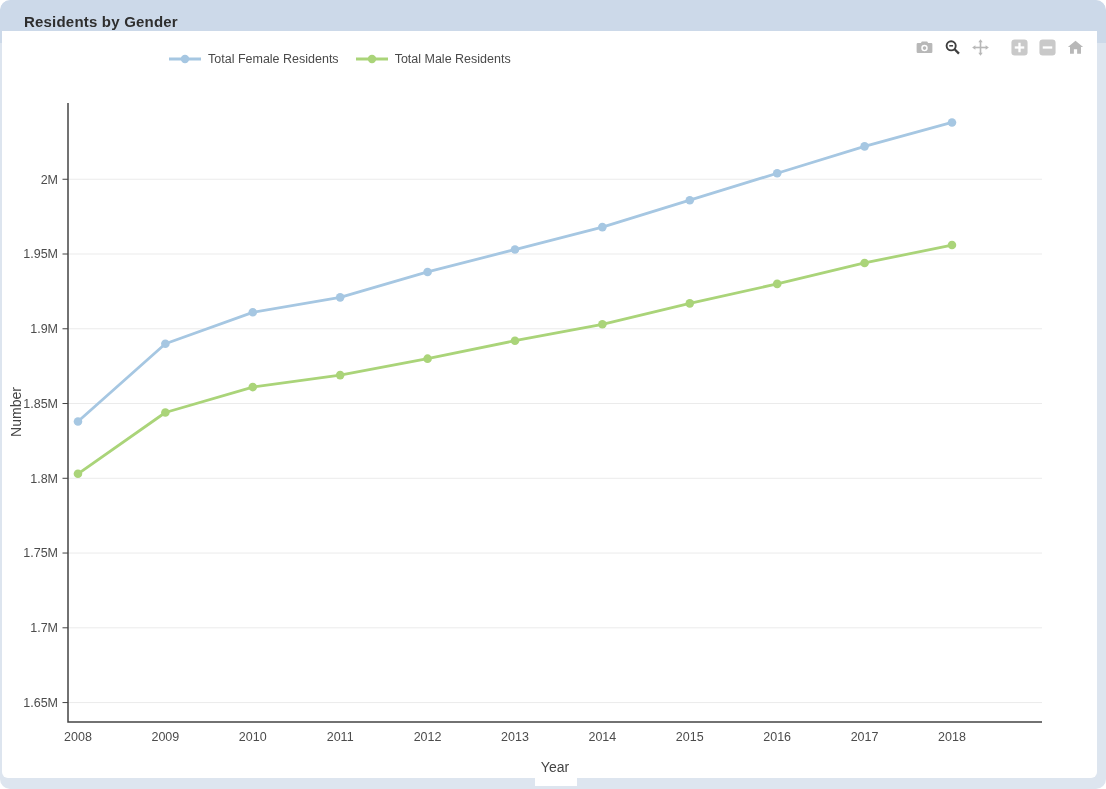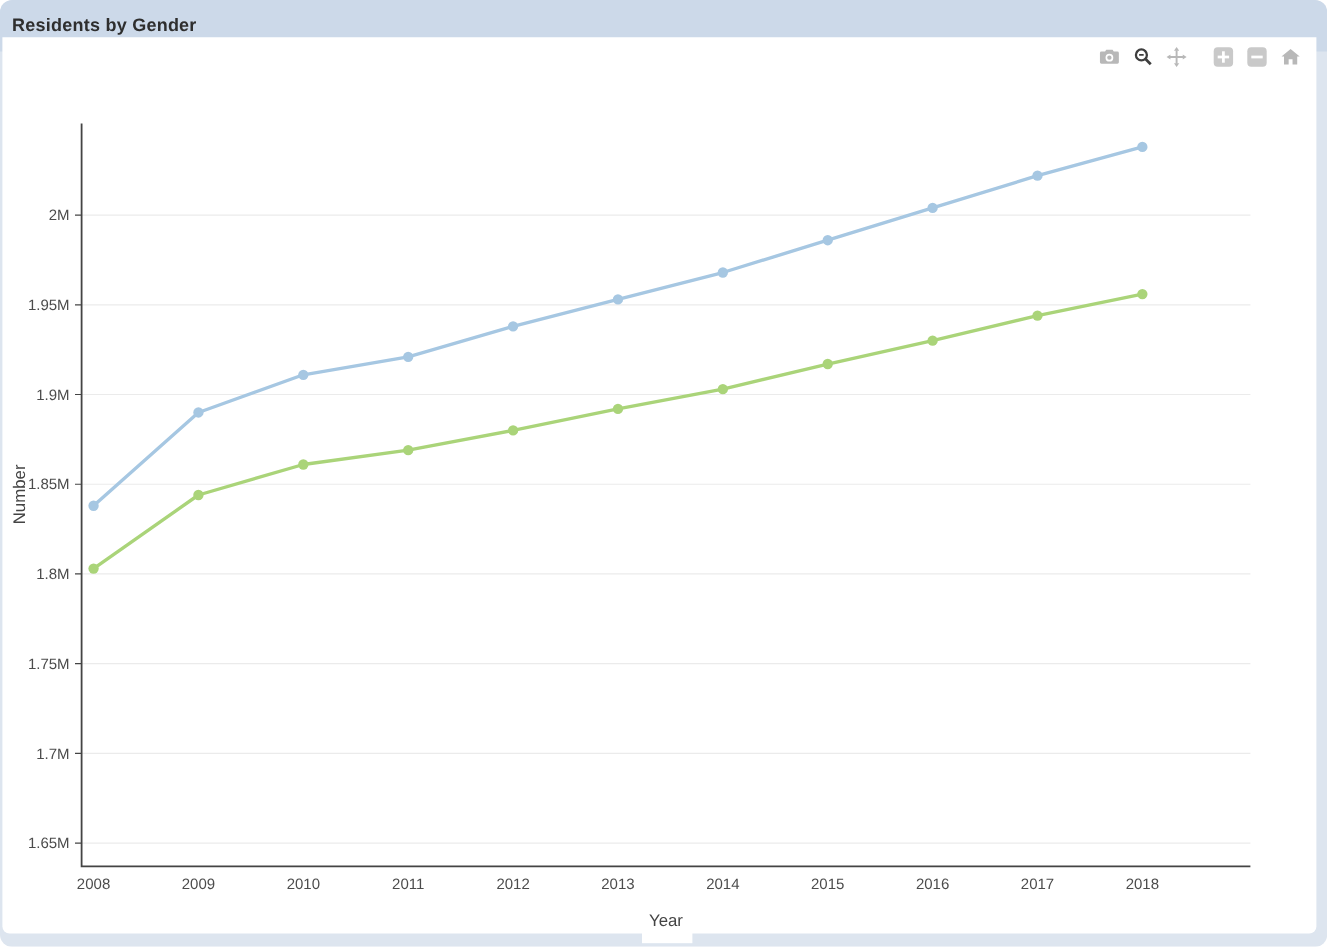--- a/index.html
+++ b/index.html
@@ -1,17 +1,17 @@
 <!DOCTYPE html>
 <html><head>
 <meta charset="utf-8">
 <style>
   html,body{margin:0;padding:0;background:#ffffff;font-family:"Liberation Sans",sans-serif;}
   .card{position:relative;width:1106px;height:789px;background:#dde5ef;border-radius:10px;overflow:hidden;}
-  .card-header{position:absolute;top:0;left:0;right:0;height:43px;background:#ccd9e9;display:flex;align-items:center;padding-left:10px;box-sizing:border-box;border-radius:10px 10px 0 0;}
+  .card-header{position:absolute;top:0;left:0;right:0;height:43px;background:#ccd9e9;display:flex;align-items:center;padding-left:24px;box-sizing:border-box;border-radius:10px 10px 0 0;}
   .card-title{font-size:15px;font-weight:bold;color:#2e2e2e;letter-spacing:.2px;}
   .chart-area{position:absolute;left:2px;top:31px;width:1095px;height:747px;background:#ffffff;border-radius:0 0 6px 6px;}
   #plot-svg{position:absolute;left:0;top:0;}
   .legend{position:absolute;left:166px;top:21px;display:flex;gap:16px;align-items:center;}
   .legend-item{display:flex;align-items:center;gap:6px;cursor:pointer;}
   .legend-label{font-size:12.5px;color:#4a4a4a;}
   .modebar{position:absolute;top:5px;right:12px;display:flex;align-items:center;height:22px;}
   .mb-btn{margin-left:9px;cursor:pointer;line-height:0;}
   .mb-btn.group-start{margin-left:20px;}
   .axis-title{position:absolute;color:#444;font-size:14px;white-space:nowrap;}
@@ -84,20 +84,36 @@
         <circle cx="250.76633165829423" cy="356.0821256038649" r="4.3" fill="#aad479"></circle>
         <circle cx="338.1676238334557" cy="344.12077294686003" r="4.3" fill="#aad479"></circle>
         <circle cx="425.56891600861724" cy="327.6739130434786" r="4.3" fill="#aad479"></circle>
         <circle cx="512.9702081837786" cy="309.73188405797134" r="4.3" fill="#aad479"></circle>
         <circle cx="600.3715003589402" cy="293.2850241545895" r="4.3" fill="#aad479"></circle>
         <circle cx="687.7727925341017" cy="272.35265700483103" r="4.3" fill="#aad479"></circle>
         <circle cx="775.1740847092631" cy="252.9154589371983" r="4.3" fill="#aad479"></circle>
         <circle cx="862.5753768844246" cy="231.9830917874399" r="4.3" fill="#aad479"></circle>
         <circle cx="949.976669059586" cy="214.0410628019326" r="4.3" fill="#aad479"></circle>
       </svg>
+    <div class="legend" id="legend">
+        <span class="legend-item">
+          <svg width="34" height="12">
+            <path d="M1,6 H33" stroke="#a6c7e2" stroke-width="3" fill="none"></path>
+            <circle cx="17" cy="6" r="4.2" fill="#a6c7e2"></circle>
+          </svg>
+          <span class="legend-label">Total Female Residents</span>
+        </span>
+        <span class="legend-item">
+          <svg width="34" height="12">
+            <path d="M1,6 H33" stroke="#aad479" stroke-width="3" fill="none"></path>
+            <circle cx="17" cy="6" r="4.2" fill="#aad479"></circle>
+          </svg>
+          <span class="legend-label">Total Male Residents</span>
+        </span>
+      </div>
     <div class="modebar" id="modebar">
         <span class="mb-btn"><svg width="19" height="19" viewBox="0 0 20 20">
             <path fill="#b8b8b8" fill-rule="evenodd" d="M6.2 5.2 L7.2 3.6 H12.8 L13.8 5.2 H17 A1.3 1.3 0 0 1 18.3 6.5 V14.6 A1.3 1.3 0 0 1 17 15.9 H3 A1.3 1.3 0 0 1 1.7 14.6 V6.5 A1.3 1.3 0 0 1 3 5.2 Z M10 7.2 A3.4 3.4 0 1 0 10 14 A3.4 3.4 0 1 0 10 7.2 Z"></path>
             <circle fill="#b8b8b8" cx="10" cy="10.6" r="1.9"></circle>
           </svg></span>
         <span class="mb-btn"><svg width="19" height="19" viewBox="0 0 20 20">
             <circle cx="8.6" cy="8.2" r="4.8" fill="none" stroke="#3e3e3e" stroke-width="2"></circle>
             <path d="M6.6 8.2 H10.6" stroke="#3e3e3e" stroke-width="1.6" fill="none"></path>
             <path d="M12.2 11.8 L16.8 16.4" stroke="#3e3e3e" stroke-width="2.4" fill="none"></path>
           </svg></span>

